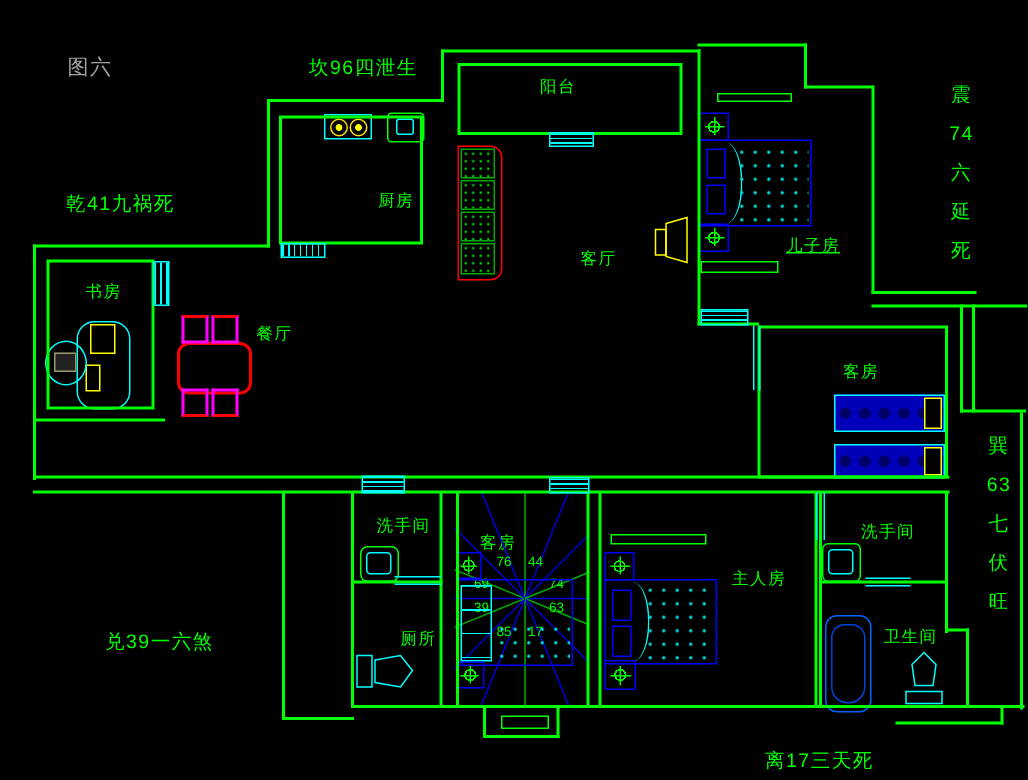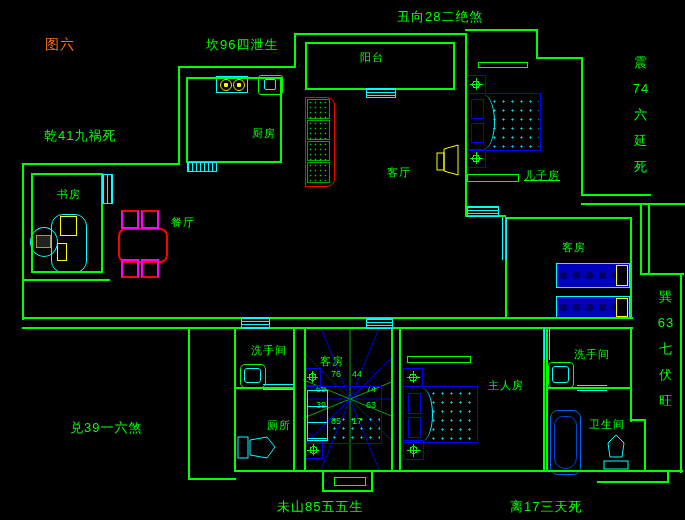--- a/index.html
+++ b/index.html
@@ -33,42 +33,40 @@
   .grb{position:absolute;border:1px solid #00ff00;box-sizing:border-box;}
   .cushion{position:absolute;border:1px solid #00aa00;box-sizing:border-box;
            background-image:radial-gradient(#00cc00 0.7px,transparent 1.1px);background-size:5px 5px;}
   svg{position:absolute;overflow:visible;}
 </style>
 </head>
 <body>
 
 <div id="plan">
 
-  <div class="fs" style="left:45px;top:36px;color:#f97316;font-size:14px;">图六</div>
-  <div class="fs" style="left:397px;top:8px;">丑向28二绝煞</div>
+  <div class="fs" style="left:45px;top:36px;color:#a3a3a3;font-size:14px;">图六</div>
   <div class="fs" style="left:206px;top:36px;">坎96四泄生</div>
   <div class="fs" style="left:44px;top:127px;">乾41九祸死</div>
   <div class="fs vert" style="left:629px;top:50px;">震
 74
 六
 延
 死</div>
   <div class="fs vert" style="left:654px;top:284px;">巽
 63
 七
 伏
 旺</div>
   <div class="fs" style="left:70px;top:419px;">兑39一六煞</div>
-  <div class="fs" style="left:277px;top:498px;">未山85五五生</div>
   <div class="fs" style="left:510px;top:498px;">离17三天死</div>
 
   <div class="lbl" style="left:332px;top:50px;padding-left:28px;">阳台</div>
   <div class="lbl" style="left:252px;top:126px;">厨房</div>
   <div class="lbl" style="left:387px;top:165px;">客厅</div>
-  <div class="lbl" style="left:524px;top:168px;text-decoration:underline;">儿子房</div>
+  <div class="lbl" style="left:524px;top:156px;text-decoration:underline;">儿子房</div>
   <div class="lbl" style="left:171px;top:215px;text-align:right;">餐厅</div>
   <div class="lbl" style="left:57px;top:187px;">书房</div>
   <div class="lbl" style="left:562px;top:240px;">客房</div>
   <div class="lbl" style="left:320px;top:354px;">客房</div>
   <div class="lbl" style="left:251px;top:343px;">洗手间</div>
   <div class="lbl" style="left:267px;top:418px;">厕所</div>
   <div class="lbl" style="left:488px;top:378px;">主人房</div>
   <div class="lbl" style="left:574px;top:347px;">洗手间</div>
   <div class="lbl" style="left:589px;top:417px;">卫生间</div>
 

